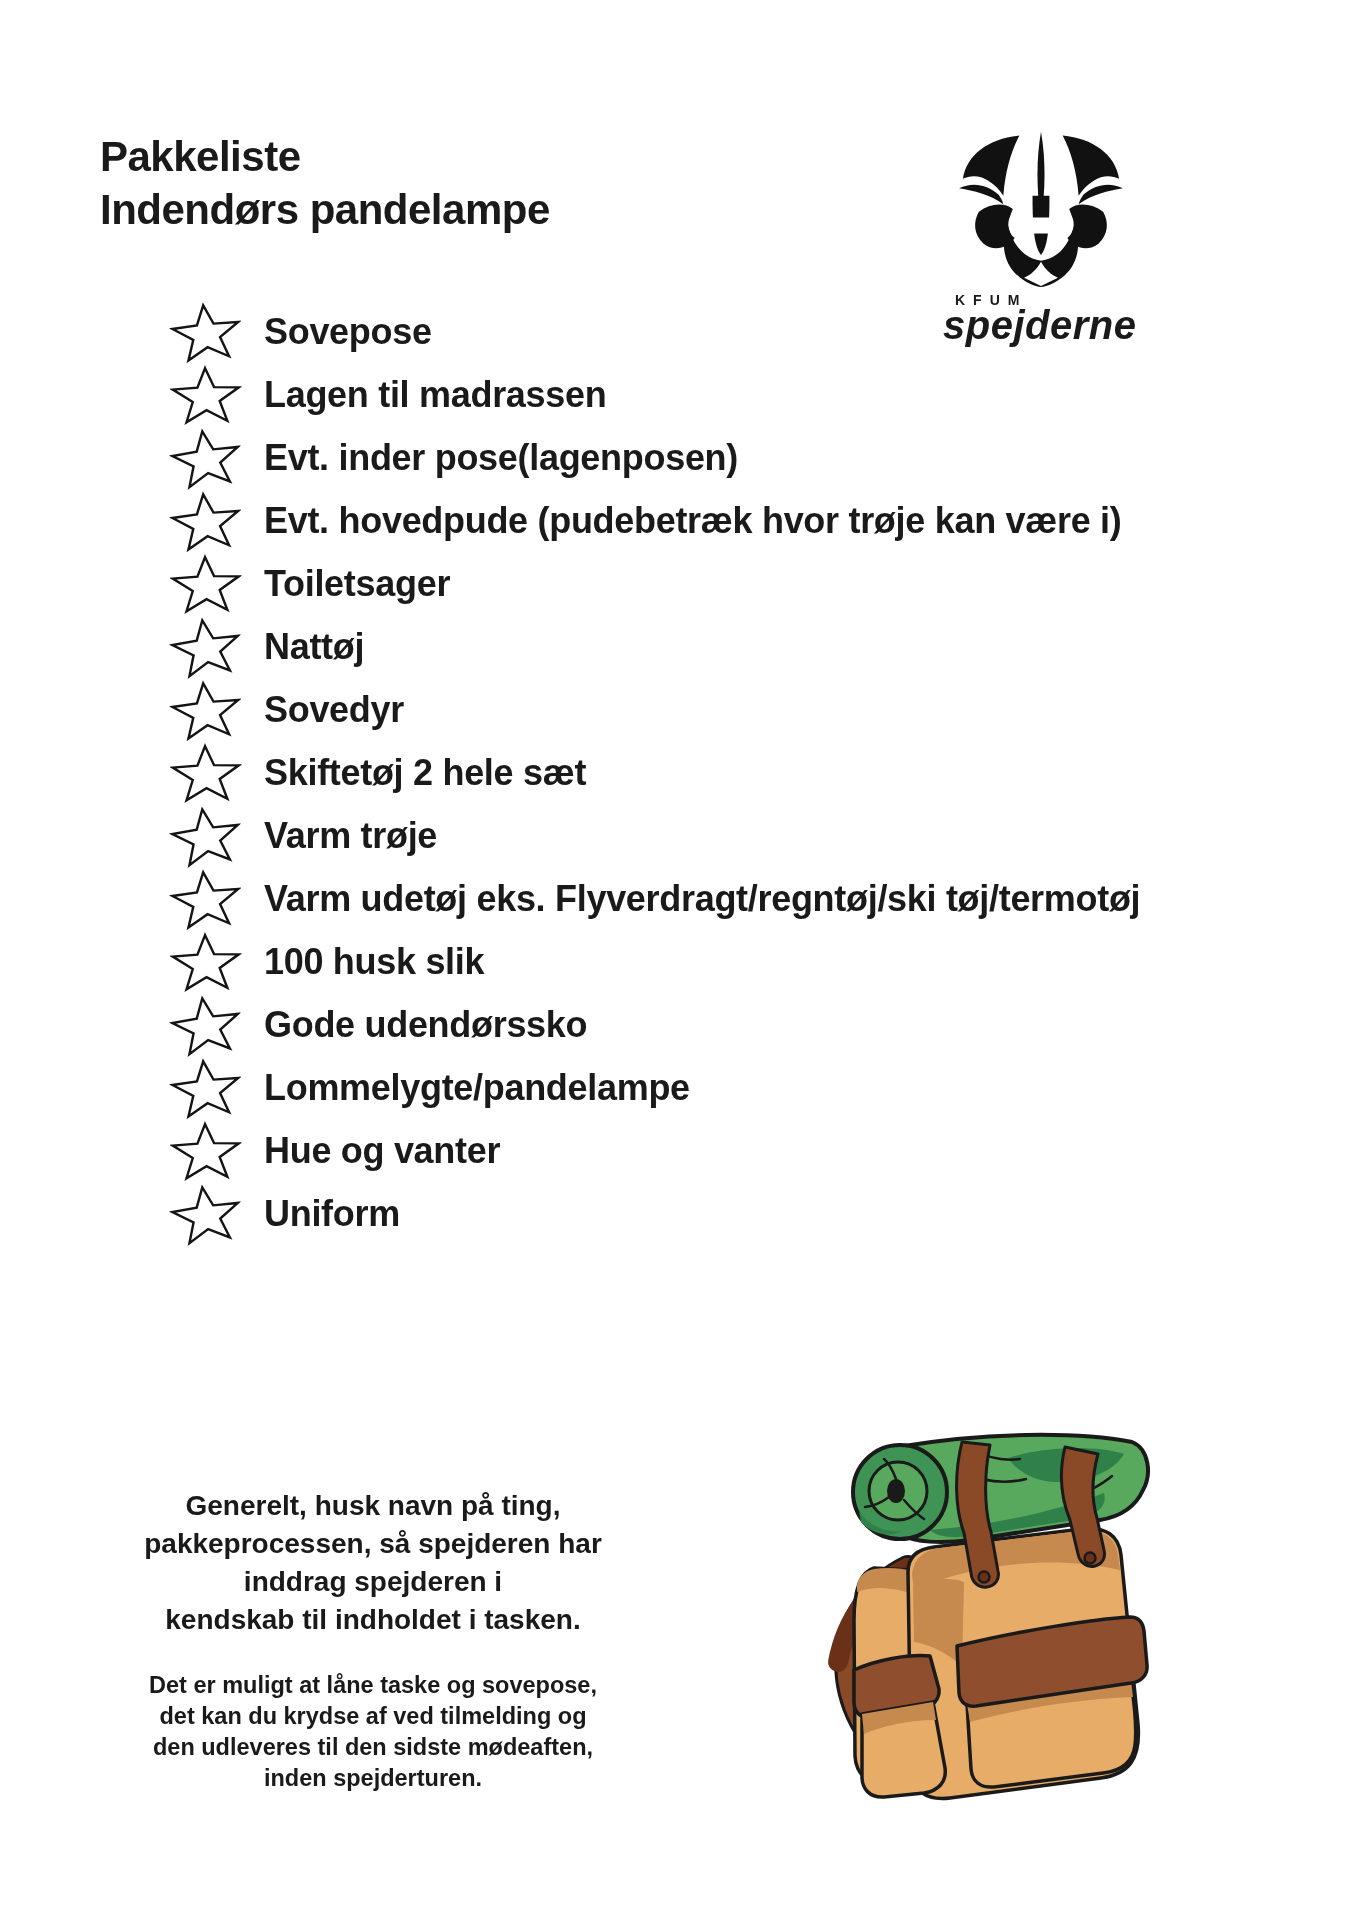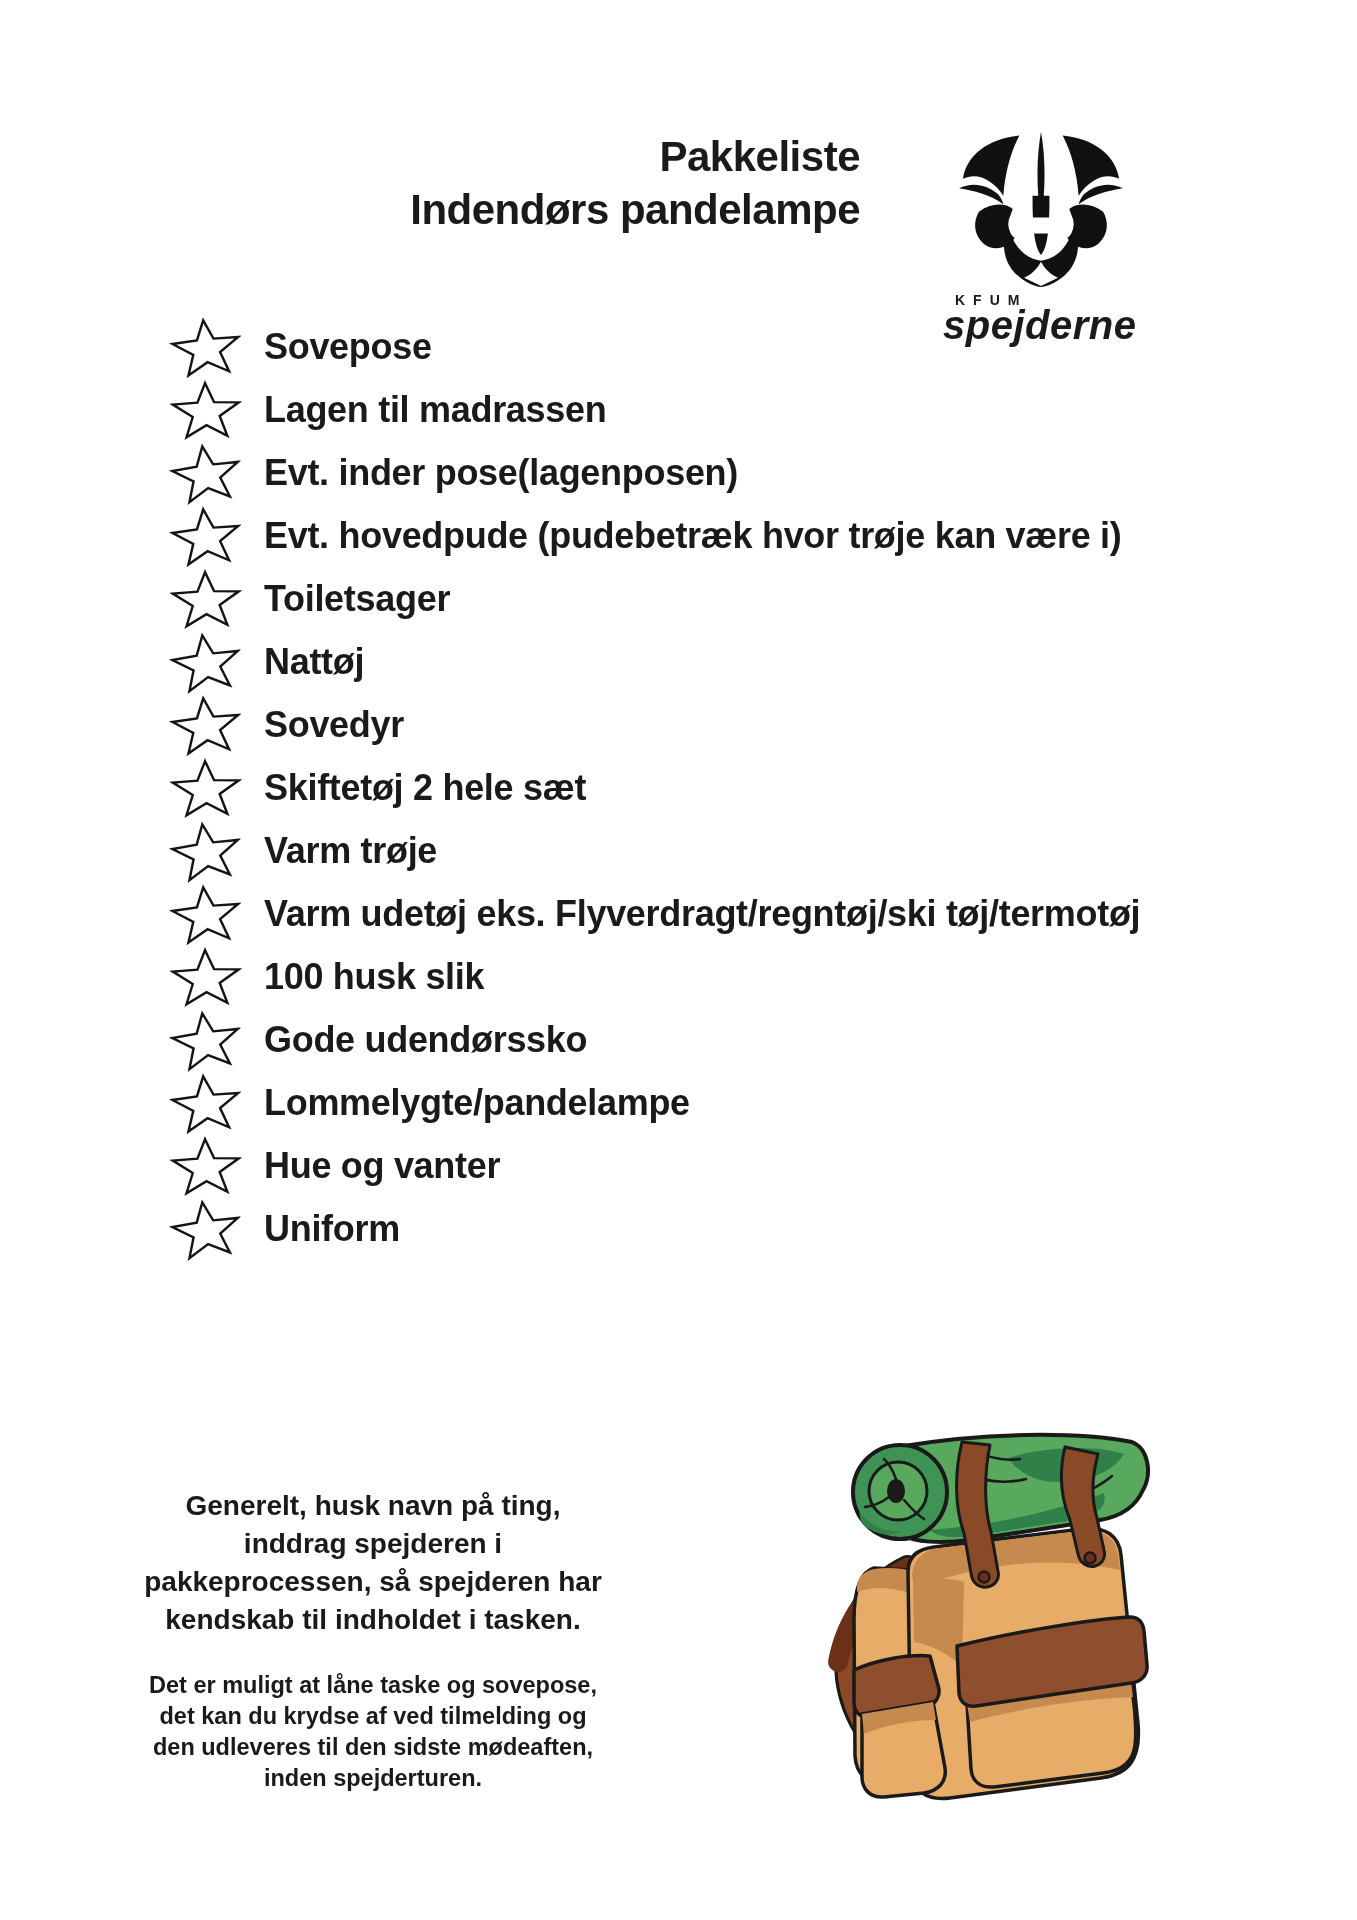--- a/index.html
+++ b/index.html
@@ -7,37 +7,37 @@
     position:relative;
     width:1357px;height:1920px;
     background:#ffffff;
     font-family:"Liberation Sans",sans-serif;
     color:#1a1a1a;
     overflow:hidden;
   }
   
   .title{
     position:absolute;left:100px;top:130px;width:760px;
-    text-align:right;font-weight:700;font-size:42px;line-height:53px;
+    text-align:left;font-weight:700;font-size:42px;line-height:53px;
     letter-spacing:-0.5px;
   }
   
   .logo{position:absolute;left:943px;top:128px;width:196px;}
   .logo .fleur{display:block;width:186px;height:160px;margin:0 auto;}
   .logo .kfum{
     font-size:14px;font-weight:700;letter-spacing:8px;
     padding-left:12px;margin-top:5px;line-height:14px;
   }
   .logo .orgname{
     font-size:40px;font-weight:700;font-style:italic;
     letter-spacing:0.5px;line-height:40px;margin-top:-2px;
   }
   
   .checklist{
-    position:absolute;left:170px;top:315px;margin:0;padding:0;list-style:none;
+    position:absolute;left:170px;top:300px;margin:0;padding:0;list-style:none;
   }
   .checklist li{height:63px;display:flex;align-items:center;}
   .checklist .star{width:72px;height:60px;flex:0 0 72px;margin-right:22px;}
   .checklist li:nth-child(3n+1) .star{transform:rotate(-6deg);}
   .checklist li:nth-child(3n+2) .star{transform:rotate(-2deg);}
   .checklist li:nth-child(3n)   .star{transform:rotate(-8deg);}
   .checklist .label{
     font-size:36px;font-weight:700;letter-spacing:-0.3px;white-space:nowrap;
   }
   
@@ -171,22 +171,22 @@
     <li>
       <svg class="star" viewBox="0 0 68 57">
           <polygon points="34,3 41.9,21.3 65.4,22.3 46.8,34.7 53.4,53.7 34,43 14.6,53.7 21.2,34.7 2.6,22.3 26.1,21.3" fill="#ffffff" stroke="#141414" stroke-width="2.3"></polygon>
         </svg>
       <span class="label">Uniform</span>
     </li>
   </ul>
 
   <div class="note-primary">
     <span>Generelt, husk navn på ting,</span>
+    <span>pakkeprocessen, så spejderen har</span>
     <span>inddrag spejderen i</span>
-    <span>pakkeprocessen, så spejderen har</span>
     <span>kendskab til indholdet i tasken.</span>
   </div>
 
   <div class="note-secondary">
     <span>Det er muligt at låne taske og sovepose,</span>
     <span>det kan du krydse af ved tilmelding og</span>
     <span>den udleveres til den sidste mødeaften,</span>
     <span>inden spejderturen.</span>
   </div>
 

